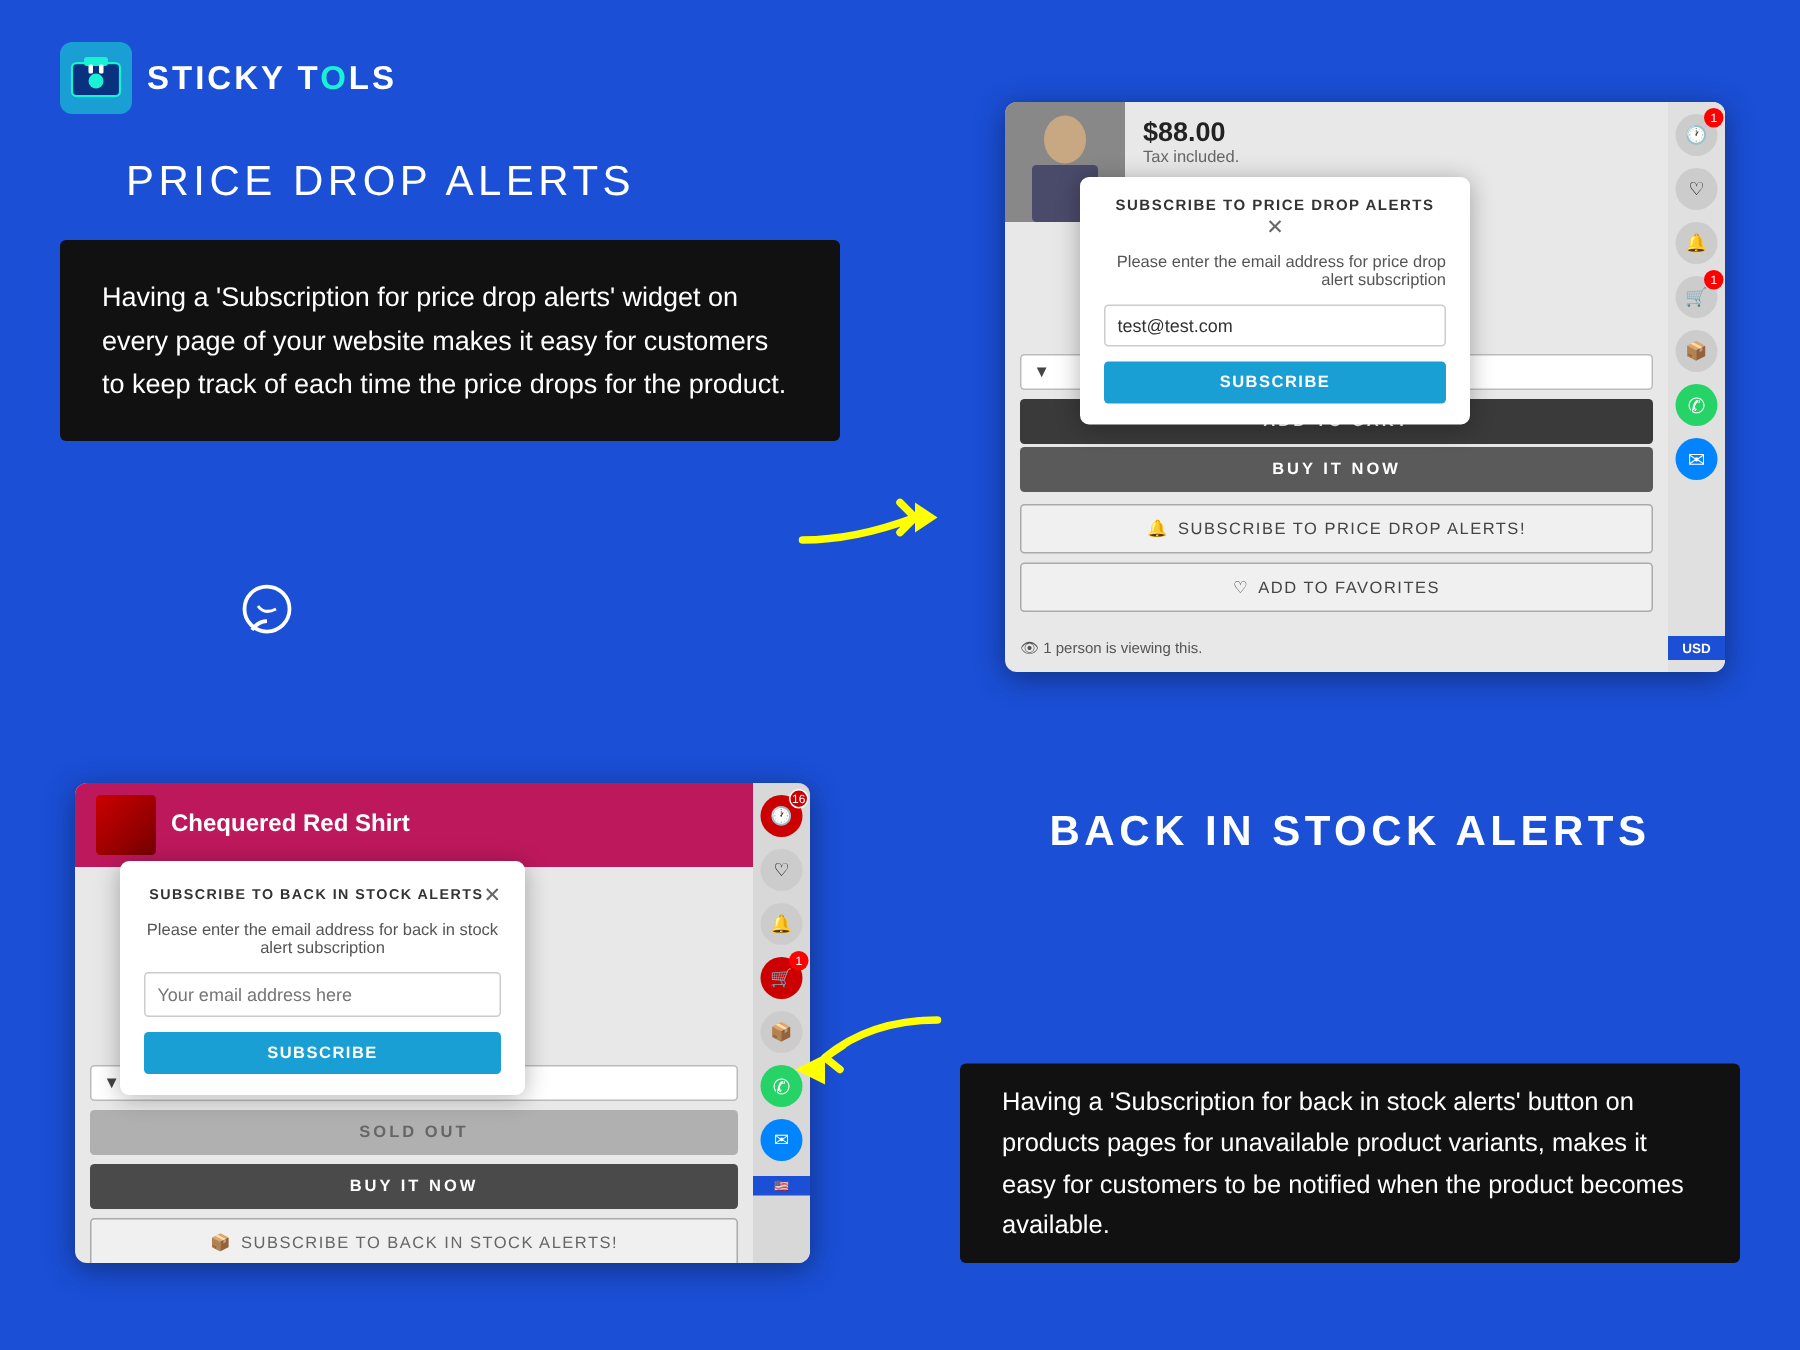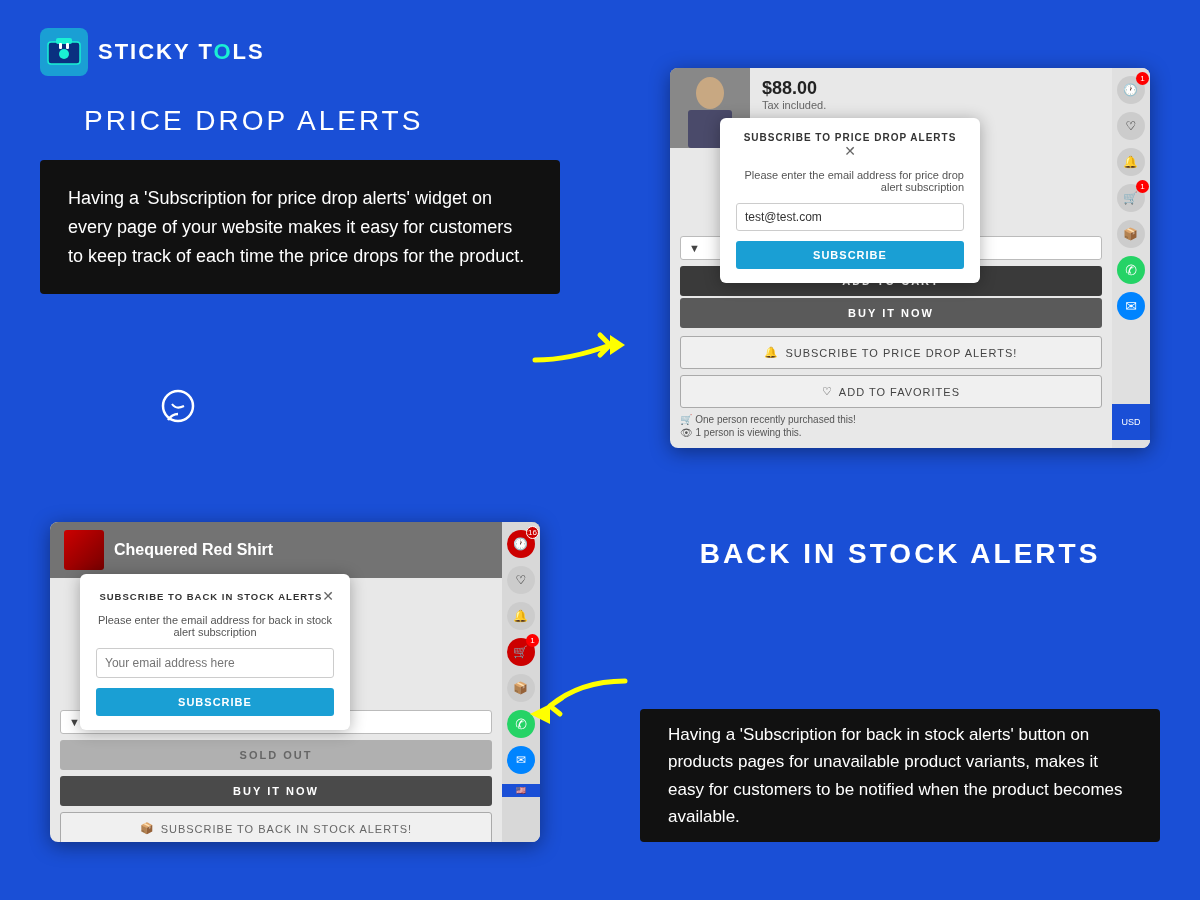--- a/index.html
+++ b/index.html
@@ -327,21 +327,21 @@
       bottom: 58px;
       left: 50px;
       width: 490px;
       height: 320px;
       background: #e8e8e8;
       border-radius: 8px;
       overflow: hidden;
       box-shadow: 0 4px 20px rgba(0,0,0,0.4);
     }
     .bis-product-header {
-      background: #737373;
+      background: #be185d;
       display: flex;
       align-items: center;
       gap: 10px;
       padding: 8px 14px;
     }
     .bis-product-img {
       width: 40px;
       height: 40px;
       background: linear-gradient(135deg, #c00 0%, #700 100%);
       border-radius: 3px;
@@ -587,21 +587,20 @@
       <span>🔔</span>
       <span>SUBSCRIBE TO PRICE DROP ALERTS!</span>
     </div>
     <div class="widget-favorites-btn">
       <span>♡</span>
       <span>ADD TO FAVORITES</span>
     </div>
   </div>
 
   <div class="widget-social-proof" style="position:absolute;bottom:0;left:0;right:38px;">
-    <div>🛒 One person recently purchased this!</div>
     <div>👁 1 person is viewing this.</div>
   </div>
 
   <div class="widget-right-icons">
     <div class="widget-icon-btn">
       <span>🕐</span>
       <div class="badge-red">1</div>
     </div>
     <div class="widget-icon-btn">
       <span>♡</span>
@@ -615,21 +614,21 @@
     </div>
     <div class="widget-icon-btn">
       <span>📦</span>
     </div>
     <div class="widget-icon-btn" style="background:#25d366;color:white;font-size:14px;">
       <span>✆</span>
     </div>
     <div class="widget-icon-btn" style="background:#0084ff;color:white;font-size:14px;">
       <span>✉</span>
     </div>
-    <div style="background:#1a4fd6;color:white;font-size:9px;font-weight:normal;padding:13px 2px;text-align:center;width:100%;margin-top:auto;">USD</div>
+    <div style="background:#1a4fd6;color:white;font-size:9px;font-weight:bold;padding:3px 2px;text-align:center;width:100%;margin-top:auto;">USD</div>
   </div>
 
   <div class="widget-modal">
     <div class="widget-modal-header">
       <span class="widget-modal-title">SUBSCRIBE TO PRICE DROP ALERTS</span>
       <span class="widget-modal-close">✕</span>
     </div>
     <div class="widget-modal-desc">Please enter the email address for price drop alert subscription</div>
     <input class="widget-modal-input" type="email" value="test@test.com" style="">
     <button class="widget-modal-btn">SUBSCRIBE</button>

